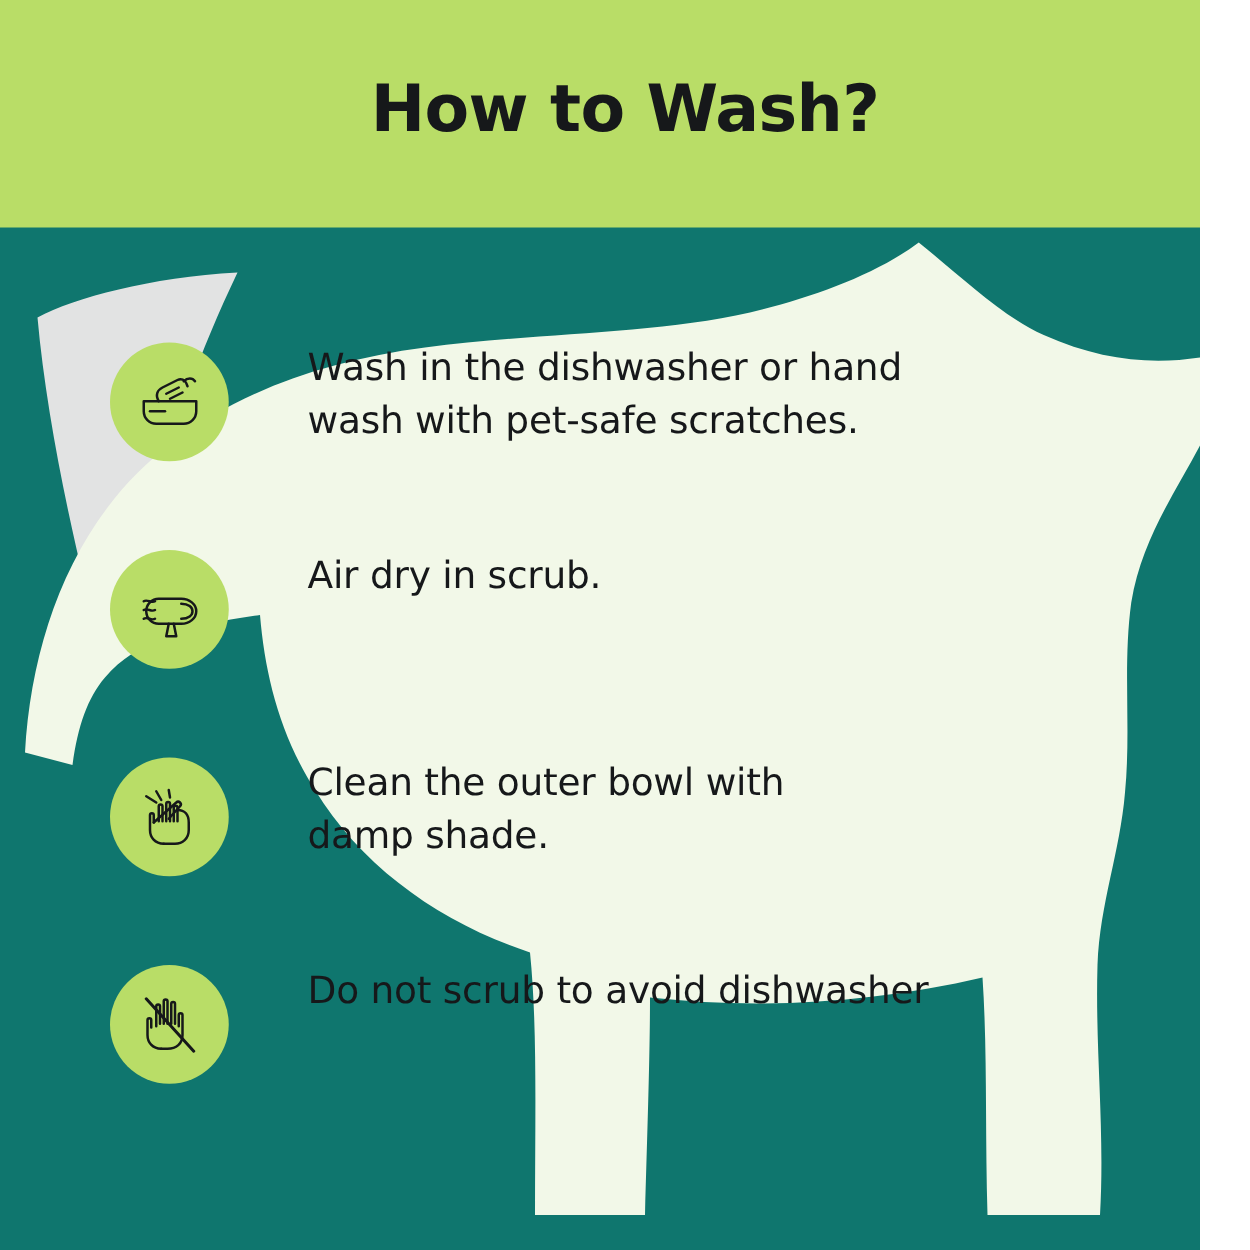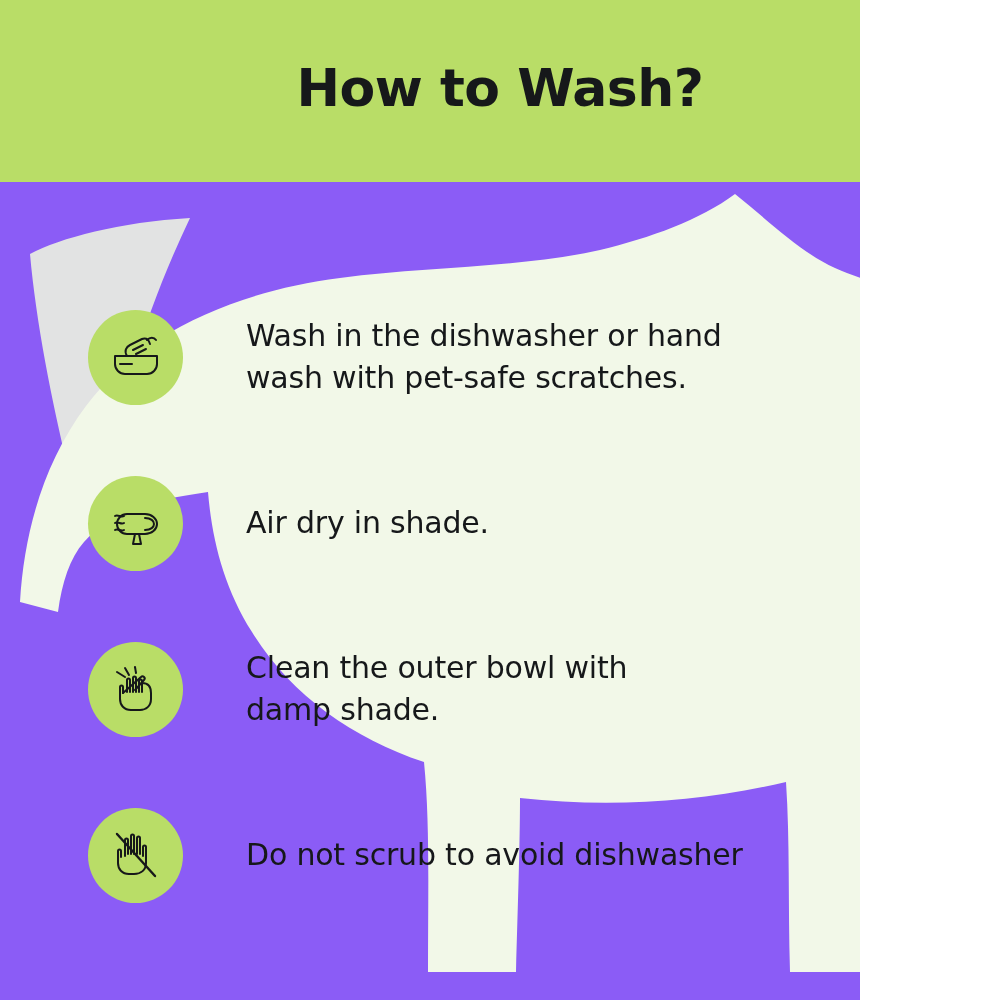--- a/index.html
+++ b/index.html
@@ -8,23 +8,23 @@
   }
   body {
     width: 1000px;
     height: 1000px;
     background: #ffffff;
     font-family: "Liberation Sans", sans-serif;
     overflow: hidden;
   }
   .page {
     position: relative;
-    width: 860px;
+    width: 960px;
     height: 1000px;
-    background: #8b5cf6;
+    background: #0f766e;
     overflow: hidden;
   }
   
   .header-band {
     position: absolute;
     left: 0;
     top: 0;
     width: 1000px;
     height: 182px;
     background: #b9dd67;
@@ -56,21 +56,20 @@
     left: 0;
     top: 182px;
     width: 1000px;
     height: 818px;
     z-index: 2;
     box-sizing: border-box;
     padding: 92px 0 0 88px;
   }
   .step {
     display: flex;
-    align-items: center;
     height: 166px;
   }
   .step-icon {
     flex: 0 0 auto;
     width: 95px;
     height: 95px;
     border-radius: 50%;
     background: #b9dd67;
     display: flex;
     align-items: center;
@@ -138,21 +137,21 @@
             <path d="M22 22 h18 a12 10 0 0 1 0 20 h-18 a10 10 0 0 1 0 -20 z"></path>
             <path d="M30 42 l-2 10 h8 l-2 -10"></path>
             <path d="M40 26 c6 0 9 3 9 6 s-3 6 -9 6"></path>
             <path d="M10 24 c3 -2 6 2 9 0"></path>
             <path d="M10 31 c3 -2 6 2 9 0"></path>
             <path d="M10 38 c3 -2 6 2 9 0"></path>
           </g>
         </svg>
       </div>
       <div class="step-text">
-        <span class="line">Air dry in shade.</span>
+        <span class="line">Air dry in scrub.</span>
       </div>
     </div>
 
     <div class="step">
       <div class="step-icon">
         <svg width="62" height="62" viewBox="0 0 62 62" aria-hidden="true">
           <g fill="none" stroke="#16181a" stroke-width="2" stroke-linecap="round" stroke-linejoin="round">
             <path d="M26 52 c-7 0 -11 -5 -11 -11 v-12 c0 -2 3 -2 3 0 v6"></path>
             <path d="M22 34 v-12 c0 -2 3 -2 3 0 v12"></path>
             <path d="M28 34 v-14 c0 -2 3 -2 3 0 v14"></path>

